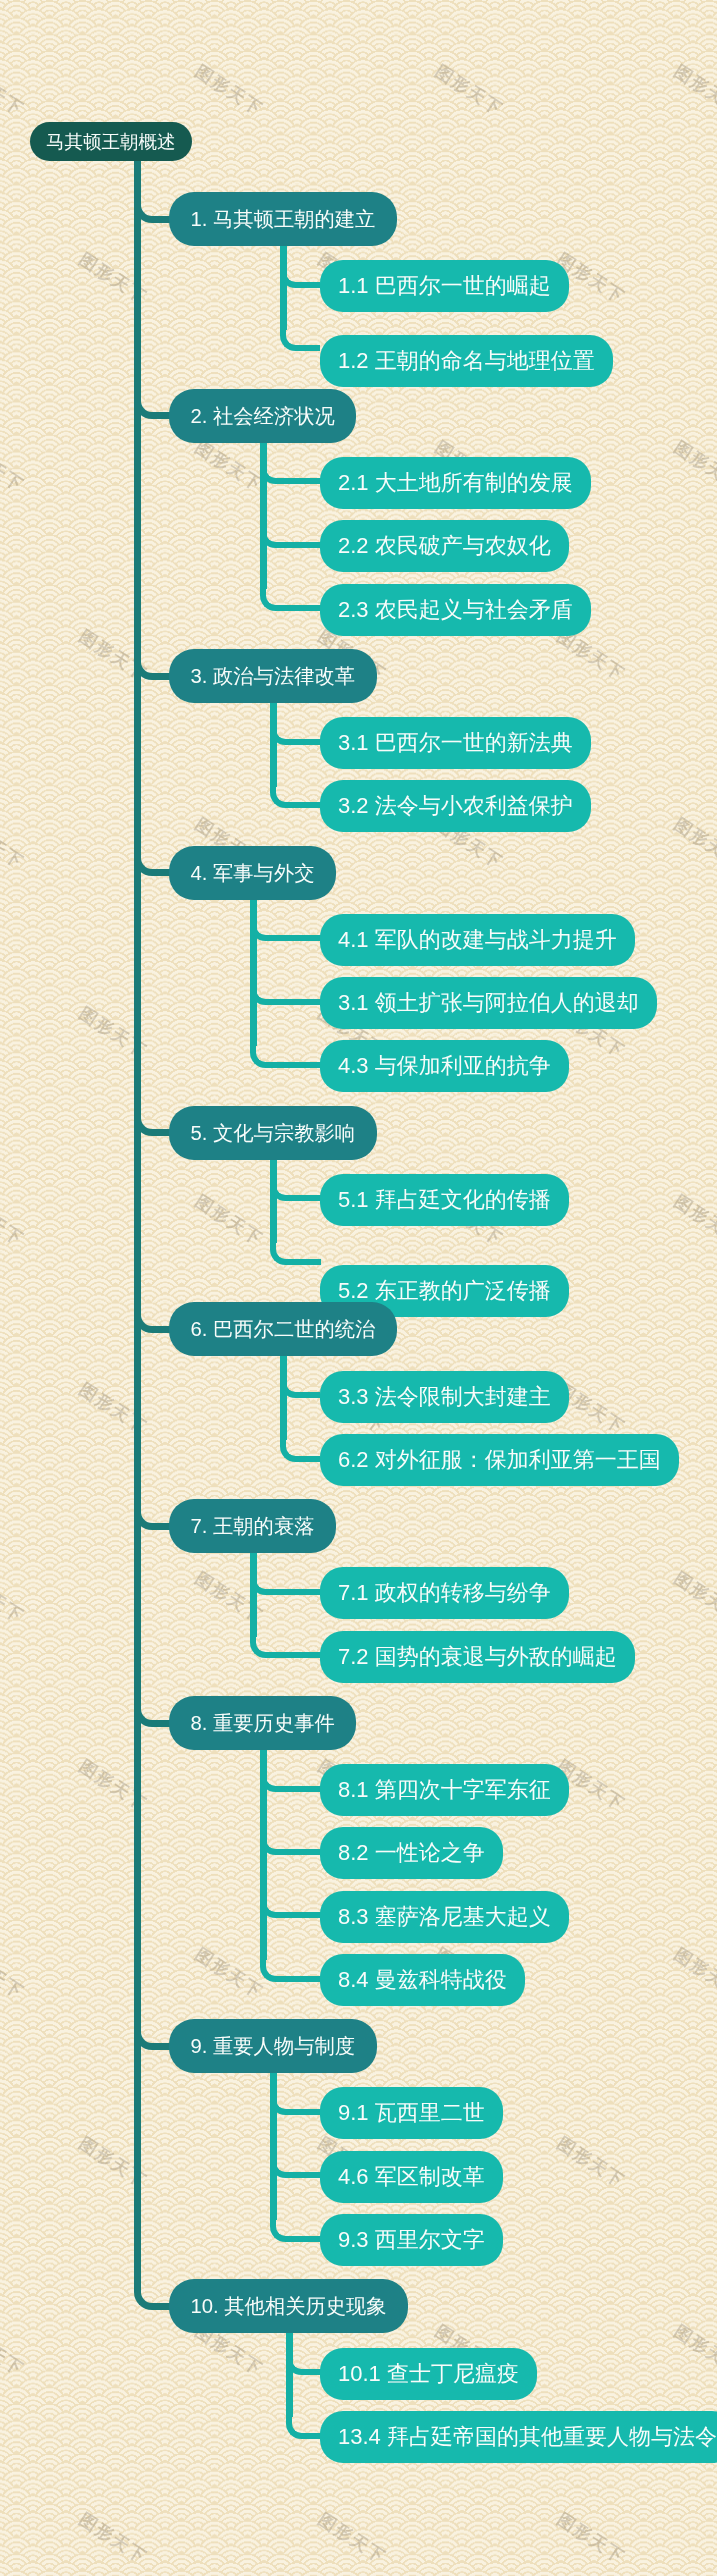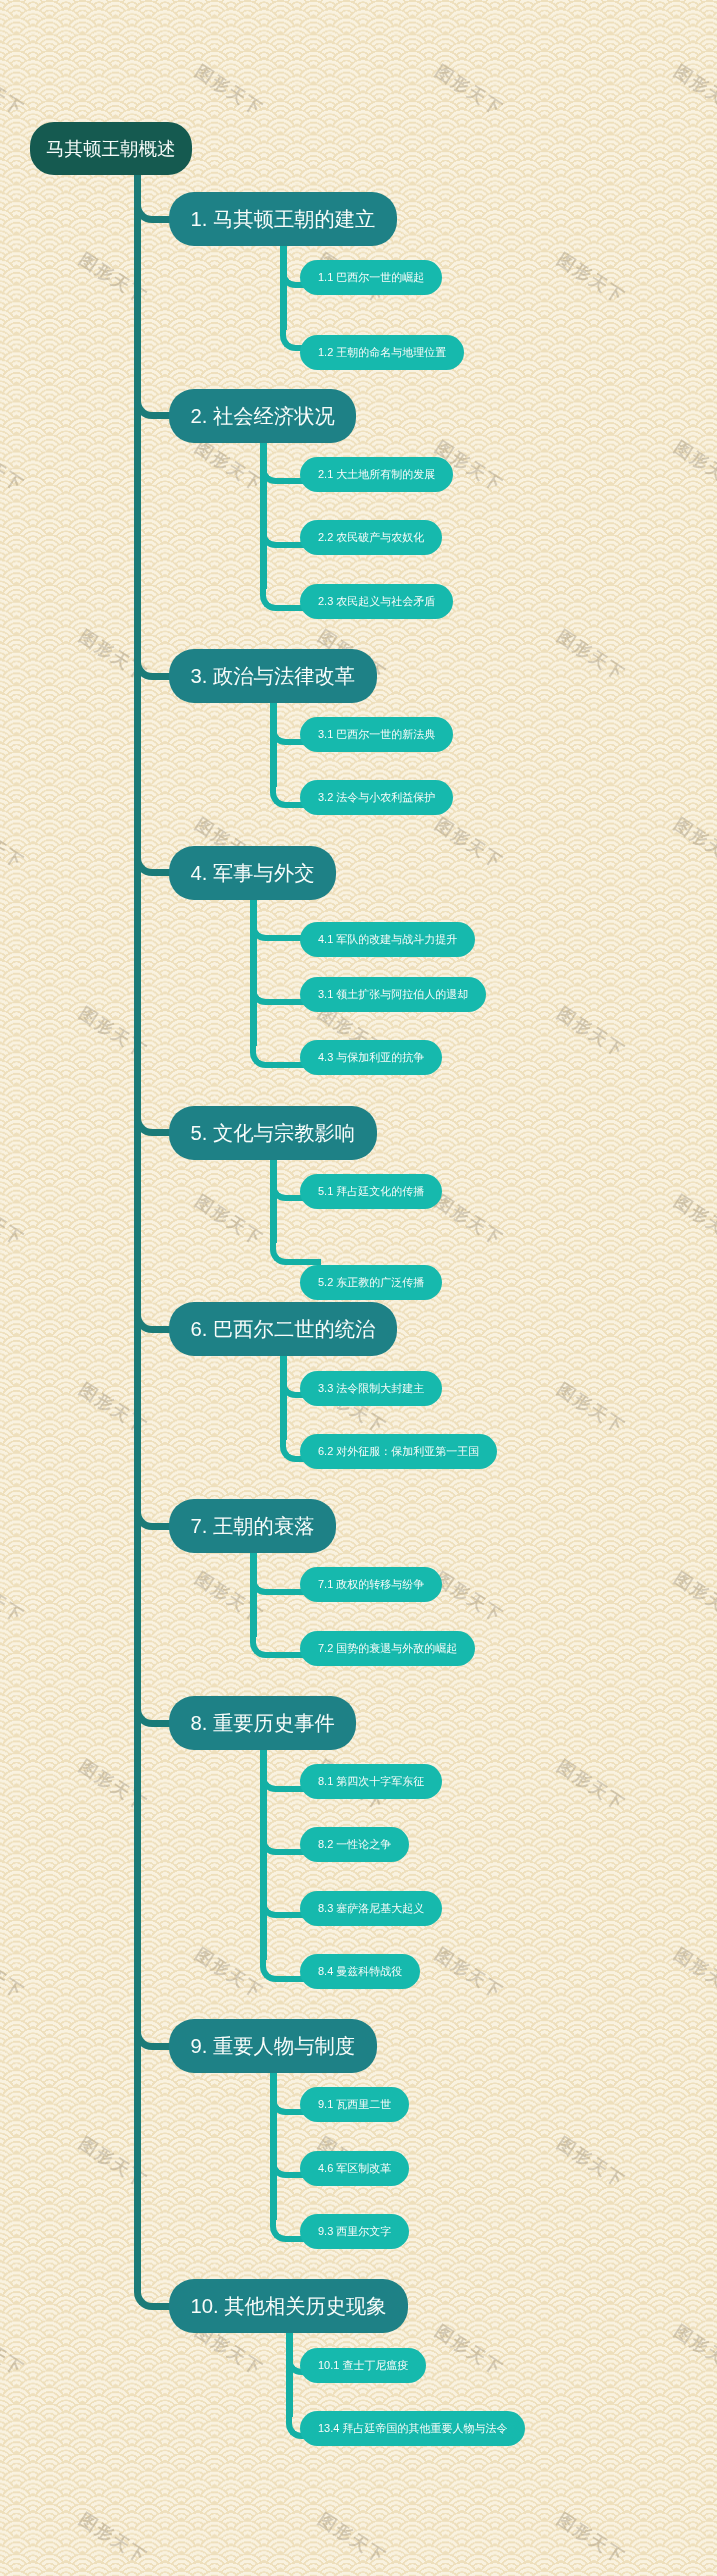--- a/index.html
+++ b/index.html
@@ -22,29 +22,29 @@
   }
   .watermark{
     position:absolute; color:rgba(140,130,108,0.34); font-size:17.3px; font-weight:bold;
     letter-spacing:1.8px; transform:rotate(33deg); white-space:nowrap; user-select:none; z-index:0;
   }
   .node{
     position:absolute; display:flex; align-items:center; white-space:nowrap;
     color:var(--text); z-index:2; box-sizing:border-box;
   }
   .root-node{
-    left:30px; top:122px; height:53px; padding:0 16px; font-size:18.5px;
+    left:30px; top:122px; height:39px; padding:0 16px; font-size:18.5px;
     background:var(--root-fill); border-radius:24px; z-index:3;
   }
   .branch{
     left:169px; height:54px; padding:0 21.5px; font-size:20.3px;
     background:var(--branch-fill); border-radius:25px;
   }
   .leaf{
-    left:300px; height:35px; padding:0 18px; font-size:11px;
+    left:320px; height:52px; padding:0 18px; font-size:22px;
     background:var(--leaf-fill); border-radius:23px;
   }
   .trunk{
     position:absolute; left:134px; width:7.2px; background:var(--branch-line);
     border-radius:3.6px; z-index:1;
   }
   .subtrunk{
     position:absolute; width:6.6px; background:var(--leaf-line); z-index:1;
   }
   .elbow{
@@ -135,21 +135,21 @@
       <div class="node branch" style="top: 649px;">3. 政治与法律改革</div>
       <div class="subtrunk" style="left: 270px; top: 700px; height: 87px;"></div>
       <div class="elbow lv2" style="left: 270px; top: 715px; width: 51px; height: 30px;"></div>
       <div class="node leaf" style="top: 717px;">3.1 巴西尔一世的新法典</div>
       <div class="elbow lv2" style="left: 270px; top: 778px; width: 51px; height: 30px;"></div>
       <div class="node leaf" style="top: 780px;">3.2 法令与小农利益保护</div>
       <div class="elbow lv1" style="left: 134px; top: 847px; width: 44px; height: 29px;"></div>
       <div class="node branch" style="top: 846px;">4. 军事与外交</div>
       <div class="subtrunk" style="left: 250px; top: 896px; height: 150px;"></div>
       <div class="elbow lv2" style="left: 250px; top: 911px; width: 71px; height: 30px;"></div>
-      <div class="node leaf" style="top: 914px; margin-top: 8px;">4.1 军队的改建与战斗力提升</div>
+      <div class="node leaf" style="top: 914px;">4.1 军队的改建与战斗力提升</div>
       <div class="elbow lv2" style="left: 250px; top: 975px; width: 71px; height: 30px;"></div>
       <div class="node leaf" style="top: 977px;">3.1 领土扩张与阿拉伯人的退却</div>
       <div class="elbow lv2" style="left: 250px; top: 1038px; width: 71px; height: 30px;"></div>
       <div class="node leaf" style="top: 1040px;">4.3 与保加利亚的抗争</div>
       <div class="elbow lv1" style="left: 134px; top: 1107px; width: 44px; height: 29px;"></div>
       <div class="node branch" style="top: 1106px;">5. 文化与宗教影响</div>
       <div class="subtrunk" style="left: 270px; top: 1156px; height: 87px;"></div>
       <div class="elbow lv2" style="left: 270px; top: 1171px; width: 51px; height: 30px;"></div>
       <div class="node leaf" style="top: 1174px;">5.1 拜占廷文化的传播</div>
       <div class="elbow lv2" style="left: 270px; top: 1235px; width: 51px; height: 30px;"></div>

